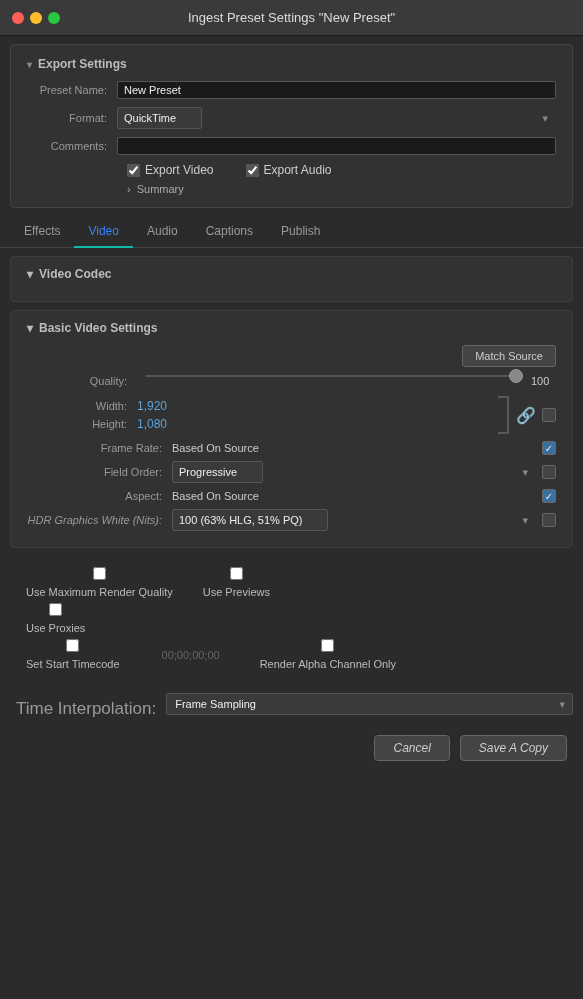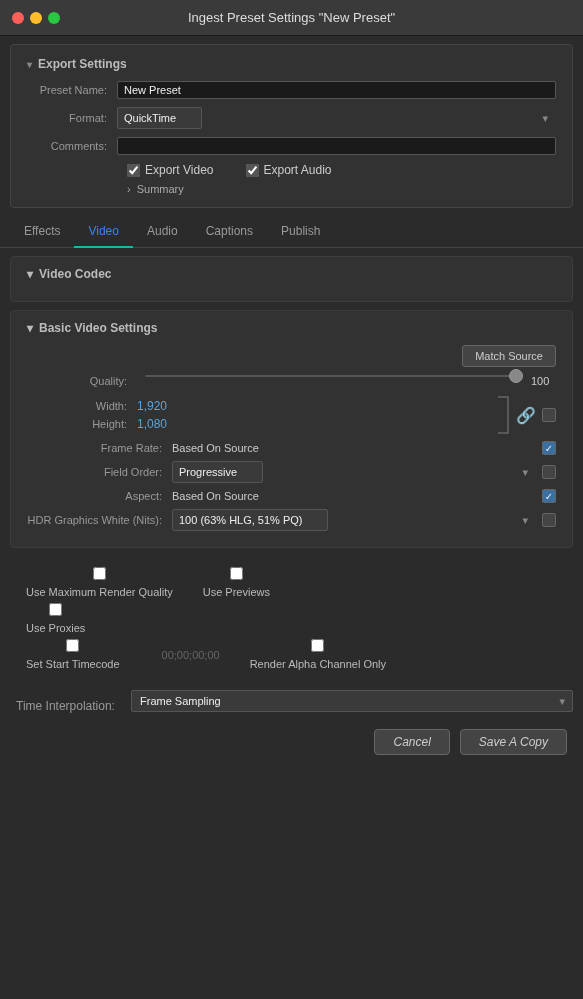--- a/index.html
+++ b/index.html
@@ -348,21 +348,21 @@
       margin-left: 12px;
     }
     .time-interp-row {
       display: flex;
       align-items: center;
       margin: 6px 10px 6px 16px;
       gap: 10px;
     }
     .ti-label {
       color: #999;
-      font-size: 12px;
+      font-size: 17px;
       min-width: 105px;
       margin-top: 10px;
     }
     .ti-select-wrapper {
       position: relative;
       flex: 1;
     }
     .ti-select {
       background: #3a3a3a;
       border: 1px solid #555;
@@ -408,20 +408,21 @@
       display: flex;
       align-items: center;
       margin: 6px 0;
     }
     .hdr-label {
       color: #999;
       font-size: 11px;
       min-width: 145px;
       text-align: right;
       padding-right: 10px;
+      font-style: italic;
     }
   </style>
 </head>
 <body>
 
 <div class="title-bar">
   <div class="title-bar-buttons">
     <button class="tb-btn tb-close"></button>
     <button class="tb-btn tb-min"></button>
     <button class="tb-btn tb-max"></button>
@@ -588,21 +589,21 @@
         <input type="checkbox" style="">
         <span class="bc-label">Use Proxies</span>
       </label>
     </div>
     <div class="bc-row">
       <label class="bc-item">
         <input type="checkbox" style="">
         <span class="bc-label">Set Start Timecode</span>
       </label>
       <span class="timecode-val">00;00;00;00</span>
-      <label class="bc-item" style="">
+      <label class="bc-item" style="margin-left:10px;">
         <input type="checkbox" style="">
         <span class="bc-label">Render Alpha Channel Only</span>
       </label>
     </div>
   </div>
 
   <div class="time-interp-row">
     <span class="ti-label">Time Interpolation:</span>
     <div class="ti-select-wrapper">
       <select class="ti-select">

